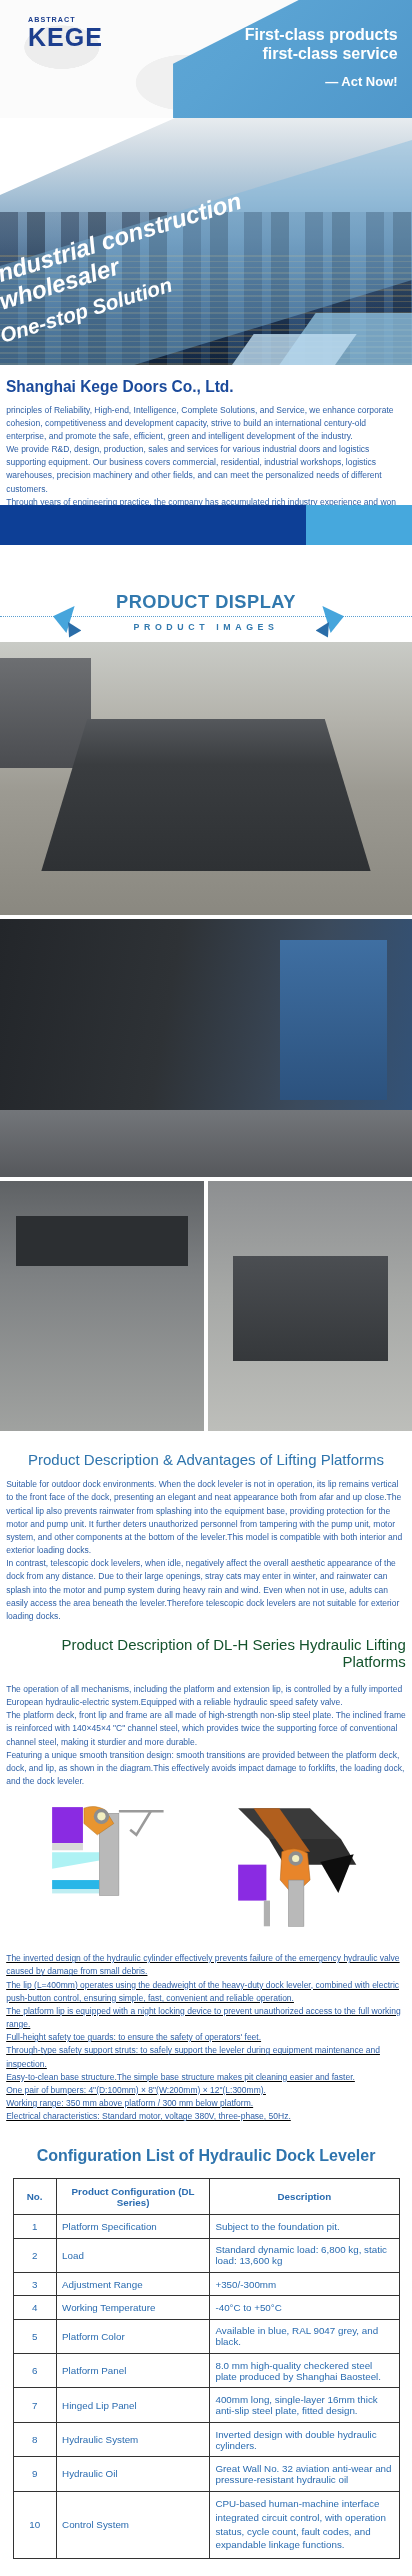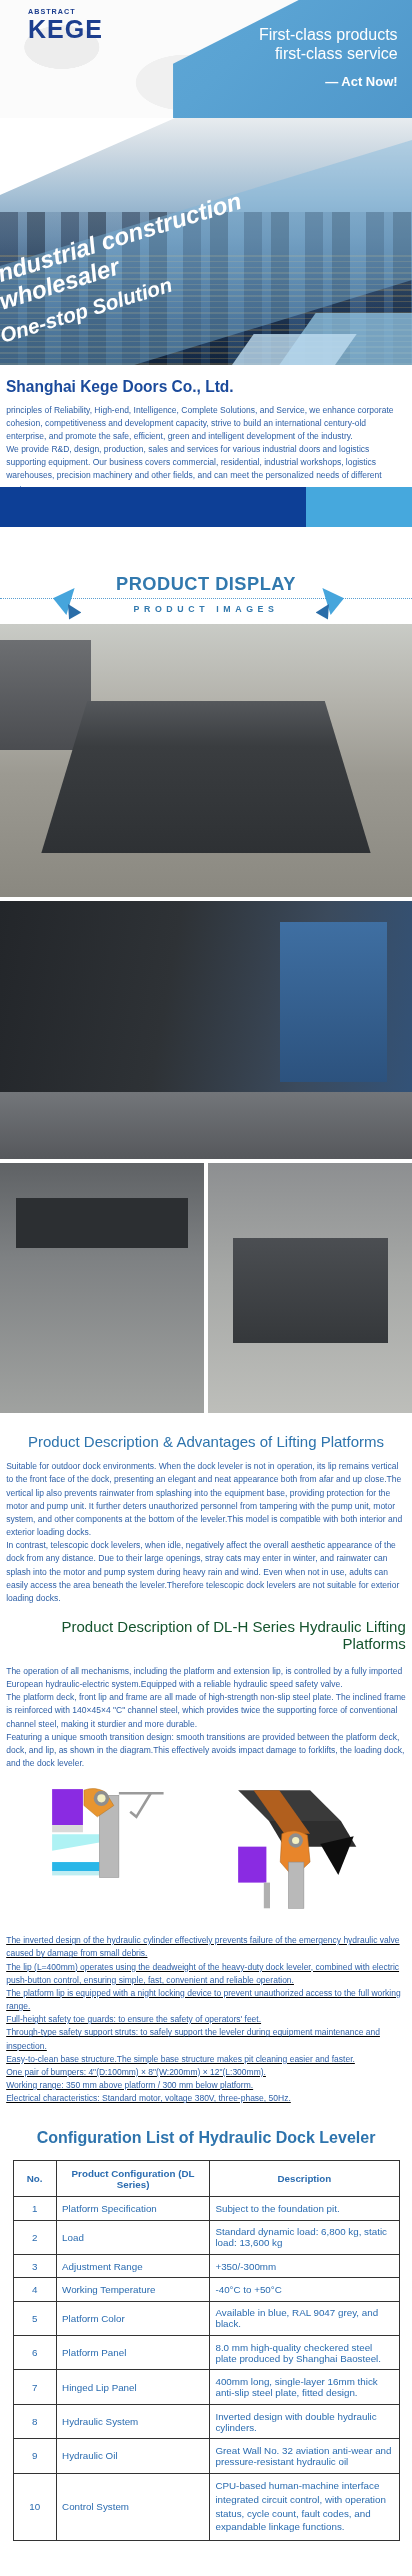--- a/index.html
+++ b/index.html
@@ -27,45 +27,45 @@
   .hdr1{height:82px;padding-top:19.6px;box-sizing:border-box;}
   .hdr1 .tri1a{left:53px;top:32px;}
   .hdr1 .tri1b{left:68px;top:48px;}
   .hdr1 .tri1c{right:68px;top:32px;}
   .hdr1 .tri1d{right:83px;top:48px;}
 
   
   .brand-band{position:relative;height:118px;}
   .banner-shape{position:absolute;inset:0;background:linear-gradient(135deg,#63acd9 0%,#5aa3d3 55%,#4f97ca 100%);
     clip-path:polygon(72.5% 0,100% 0,100% 100%,42% 100%,42% 54%);}
-  .logo-block{position:absolute;left:28px;top:7px;color:#1c3e8e;}
+  .logo-block{position:absolute;left:28px;top:15px;color:#1c3e8e;}
   .logo-abstract{font-size:7.2px;font-weight:bold;letter-spacing:1px;}
   .logo-kege{font-size:25px;font-weight:bold;letter-spacing:1px;line-height:1.05;}
   .banner-text{position:absolute;right:14.4px;top:25px;width:206px;text-align:right;color:#fff;}
-  .banner-l1,.banner-l2{font-size:16px;font-weight:normal;line-height:1.2;}
+  .banner-l1,.banner-l2{font-size:16px;font-weight:bold;line-height:1.2;}
   .banner-cta{font-size:13px;font-weight:bold;margin-top:10.3px;}
 
   
   .hero{position:relative;height:247px;overflow:hidden;
     background:linear-gradient(180deg,#e8ecef 0%,#ccd8e2 14%,#a8c2d6 30%,#7fa3c2 48%,#4f7399 66%,#2c4a70 82%,#16304e 100%);}
   .hero-buildings{position:absolute;left:0;right:0;bottom:0;height:62%;opacity:.55;
     background:repeating-linear-gradient(90deg,rgba(15,30,55,.85) 0 17.5px,rgba(40,70,105,.5) 17.5px 27px,rgba(10,22,40,.9) 27px 45px,rgba(60,95,130,.45) 45px 61px);}
   .hero-lights{position:absolute;left:0;right:0;bottom:0;height:45%;opacity:.35;
     background:repeating-linear-gradient(0deg,rgba(255,200,90,.55) 0 1.5px,transparent 1.5px 5.7px);}
   .hero-band{position:absolute;left:-93px;top:77px;width:670px;height:134px;background:rgba(125,180,220,.42);transform:rotate(-17deg);}
   .hero-wedge{position:absolute;left:0;top:0;width:175px;height:77px;background:#fff;clip-path:polygon(0 0,100% 0,0 100%);}
   .hero-step1{position:absolute;right:-15.5px;bottom:-10.3px;width:134px;height:62px;background:rgba(150,200,230,.75);transform:skewX(-35deg);}
   .hero-step2{position:absolute;right:77px;bottom:-31px;width:103px;height:62px;background:rgba(190,220,240,.8);transform:skewX(-35deg);}
   .hero-text{position:absolute;left:-5.2px;top:106px;transform:rotate(-17deg);color:#fff;font-style:italic;font-weight:bold;}
   .hero-t1{font-size:24px;line-height:1.12;}
   .hero-t2{font-size:24px;line-height:1.12;}
   .hero-t3{font-size:20.6px;margin-top:7.2px;margin-left:-9.3px;}
 
   
-  .company{padding:13.4px 6.2px 0 6.2px;height:122px;box-sizing:border-box;border-radius:7px;}
+  .company{padding:13.4px 6.2px 0 6.2px;height:140px;box-sizing:border-box;border-radius:7px;}
   .company-name{font-size:16px;font-weight:bold;color:#1b4a9b;margin-bottom:7.2px;transform:scaleX(.97);transform-origin:left;}
   .company p{margin:0;font-size:8.5px;line-height:1.55;color:#2d5fa6;}
 
   
   .divider{position:relative;height:40px;background:#0d3f96;}
   .divider-light{position:absolute;right:0;top:0;width:106px;height:100%;background:#46a8dd;}
 
   
   .hdr2{height:93px;padding-top:47px;box-sizing:border-box;}
   .hdr2 .tri1a{left:53px;top:61px;}

